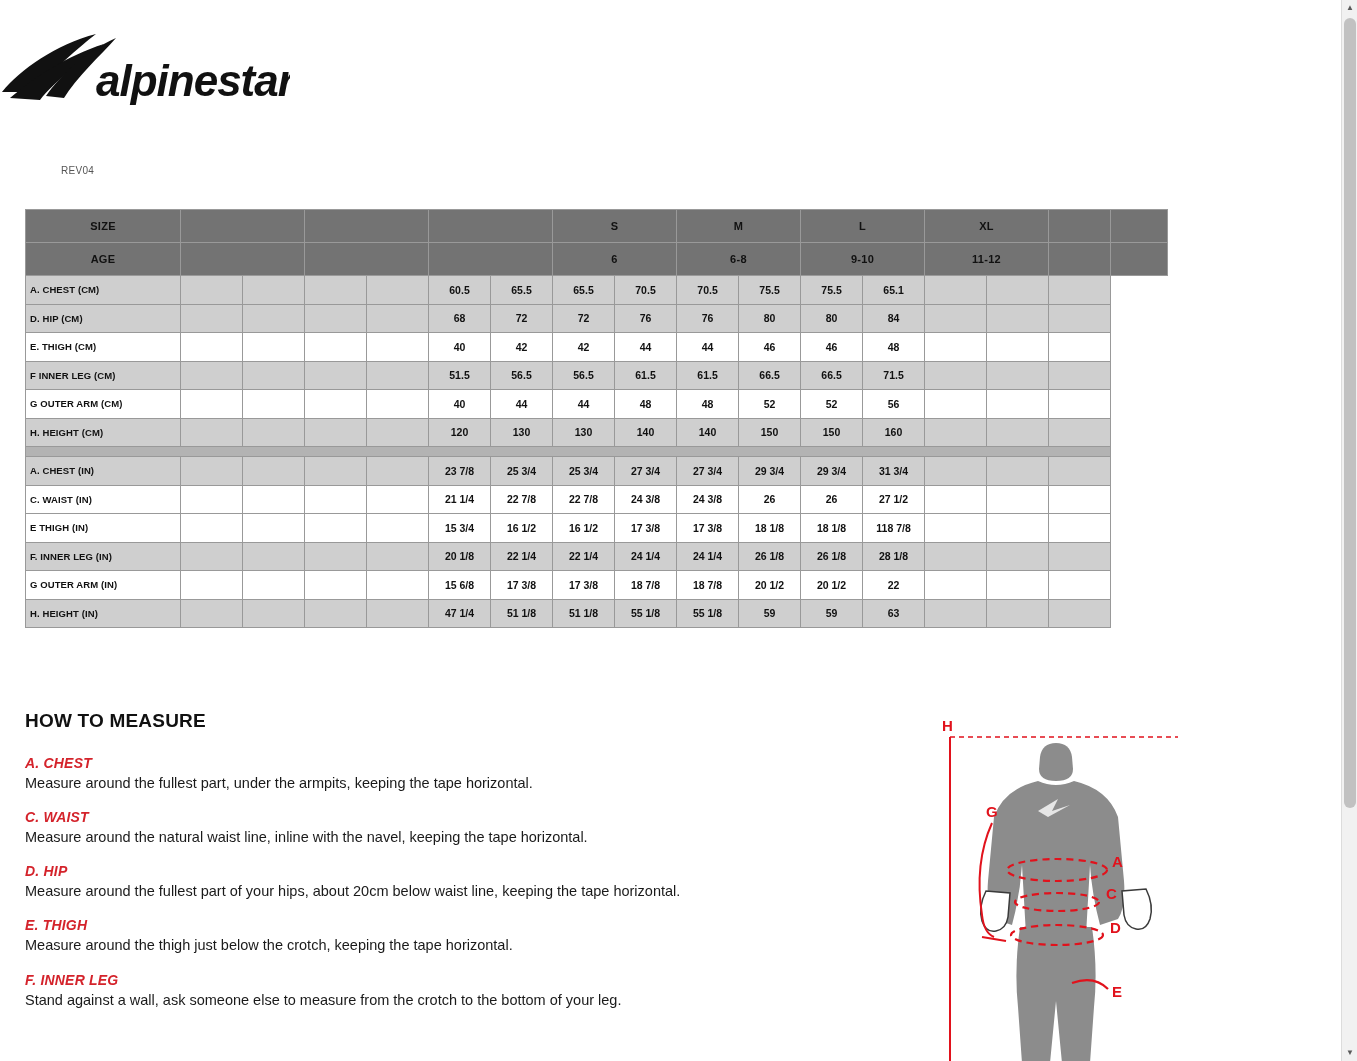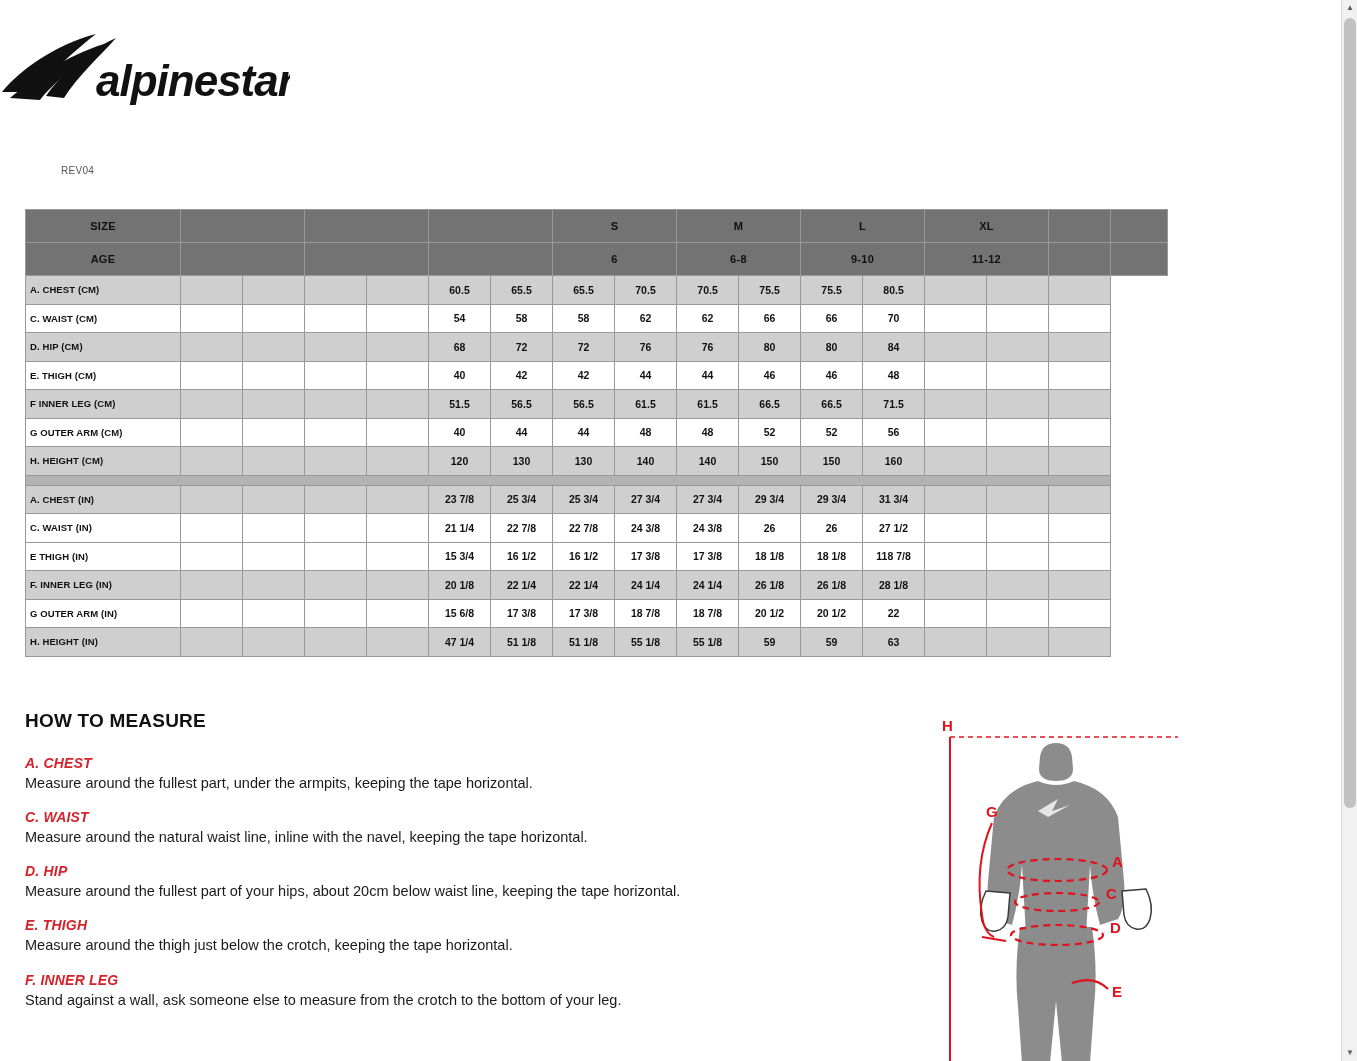--- a/index.html
+++ b/index.html
@@ -174,39 +174,21 @@
           <td></td>
           <td></td>
           <td></td>
           <td>60.5</td>
           <td>65.5</td>
           <td>65.5</td>
           <td>70.5</td>
           <td>70.5</td>
           <td>75.5</td>
           <td>75.5</td>
-          <td>80.5</td>
-          <td></td>
-          <td></td>
-          <td></td>
-        </tr>
-        <tr class="plain">
-          <td class="rowlabel">C. WAIST (CM)</td>
-          <td></td>
-          <td></td>
-          <td></td>
-          <td></td>
-          <td>54</td>
-          <td>58</td>
-          <td>58</td>
-          <td>62</td>
-          <td>62</td>
-          <td>66</td>
-          <td>66</td>
-          <td>70</td>
+          <td>65.1</td>
           <td></td>
           <td></td>
           <td></td>
         </tr>
         <tr class="alt">
           <td class="rowlabel">D. HIP (CM)</td>
           <td></td>
           <td></td>
           <td></td>
           <td></td>

